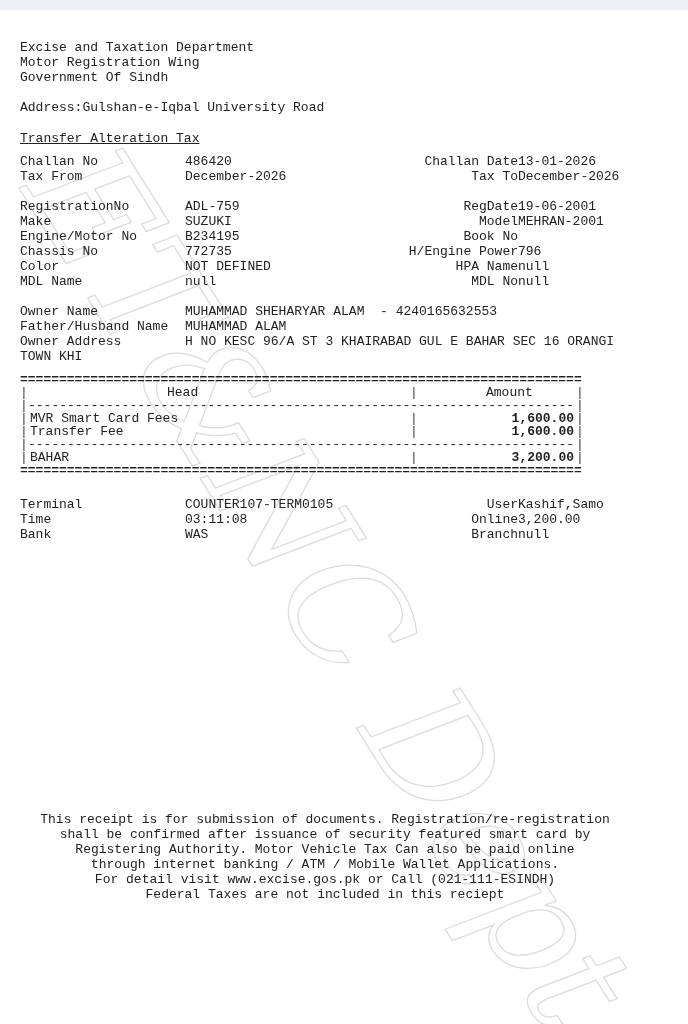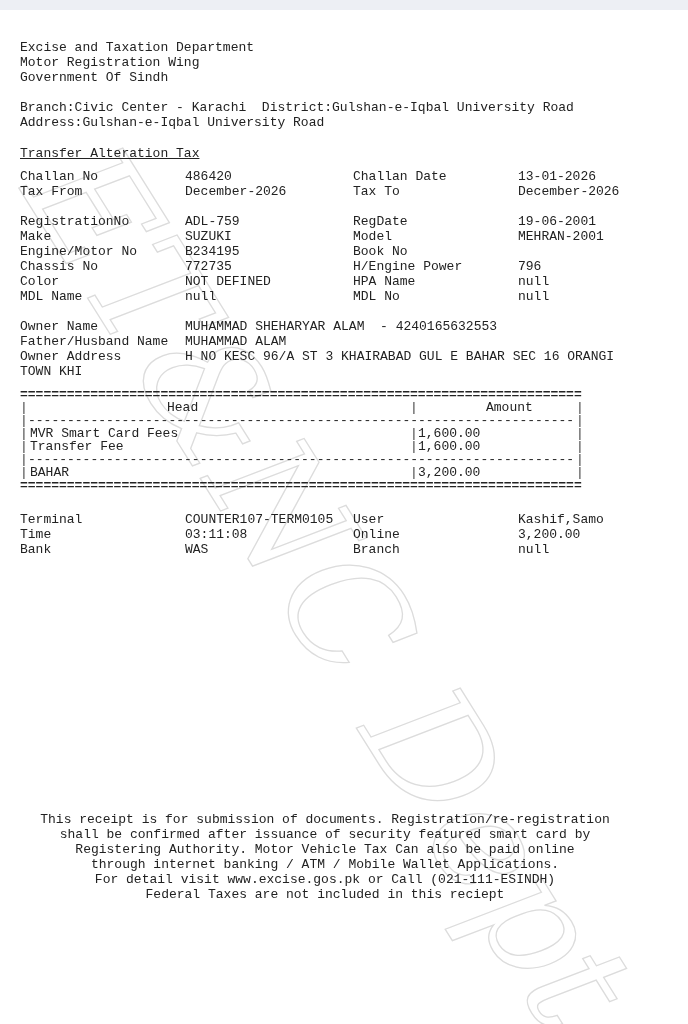--- a/index.html
+++ b/index.html
@@ -16,36 +16,36 @@
   .header-block{margin-top:30px;}
   .branch-block{margin-top:15px;}
   .doc-title{margin-top:16px;white-space:pre;text-decoration:underline;}
   .challan-block{margin-top:8px;}
   .vehicle-block{margin-top:15px;}
   .owner-block{margin-top:15px;}
   .kv-row span{vertical-align:top;}
   .kl1,.kv1,.kl2{display:inline-block;white-space:pre;}
   .kl1{width:165px;}
   .kv1{width:168px;}
-  .kl2{width:165px;}
+  .kl2{width:165px;text-align:right;}
   .kv2{white-space:pre;}
   .owner-row .olabel{display:inline-block;width:165px;white-space:pre;vertical-align:top;}
   .owner-row .ovalue{white-space:pre-wrap;text-align:center;}
   .fees-table{margin-top:9px;line-height:13px;width:566px;}
   .sep{white-space:pre;overflow:hidden;width:562px;height:13px;}
   .sep-eq{font-weight:bold;}
   .trow{display:flex;height:13px;}
   .bar{width:8px;flex:none;white-space:pre;color:#3a3a3a;}
   .cell{white-space:pre;overflow:hidden;box-sizing:border-box;}
   .c-head{width:382px;}
   .c-amt{width:158px;}
   .c-head.hdr{padding-left:139px;}
   .c-amt.hdr{padding-left:68px;}
   .c-head.val{padding-left:2px;}
-  .c-amt.val{padding-right:2px;}
+  .c-amt.val{text-align:right;padding-right:2px;font-weight:bold;}
   .dashrow{display:flex;height:13px;}
   .dashfill{width:548px;overflow:hidden;white-space:pre;height:13px;}
   .terminal-block{margin-top:20px;}
   .footer-notes{position:absolute;z-index:1;top:812px;left:20px;width:610px;text-align:center;}
   .footer-notes div{white-space:pre;}
 </style>
 </head>
 <body>
 
 <div class="topbar"></div>
@@ -56,21 +56,20 @@
 
 <div class="content">
 
   <div class="header-block">
     <div class="centered">Excise and Taxation Department</div>
     <div class="centered">Motor Registration Wing</div>
     <div class="centered">Government Of Sindh</div>
   </div>
 
   <div class="branch-block">
-    <div class="centered">Branch:Civic Center - Karachi  District:Gulshan-e-Iqbal University Road</div>
     <div class="centered">Address:Gulshan-e-Iqbal University Road</div>
   </div>
 
   <div class="doc-title">Transfer Alteration Tax</div>
 
   <div class="challan-block">
     <div class="kv-row">
       <span class="kl1">Challan No</span><span class="kv1">486420</span><span class="kl2">Challan Date</span><span class="kv2">13-01-2026</span>
     </div>
     <div class="kv-row">

